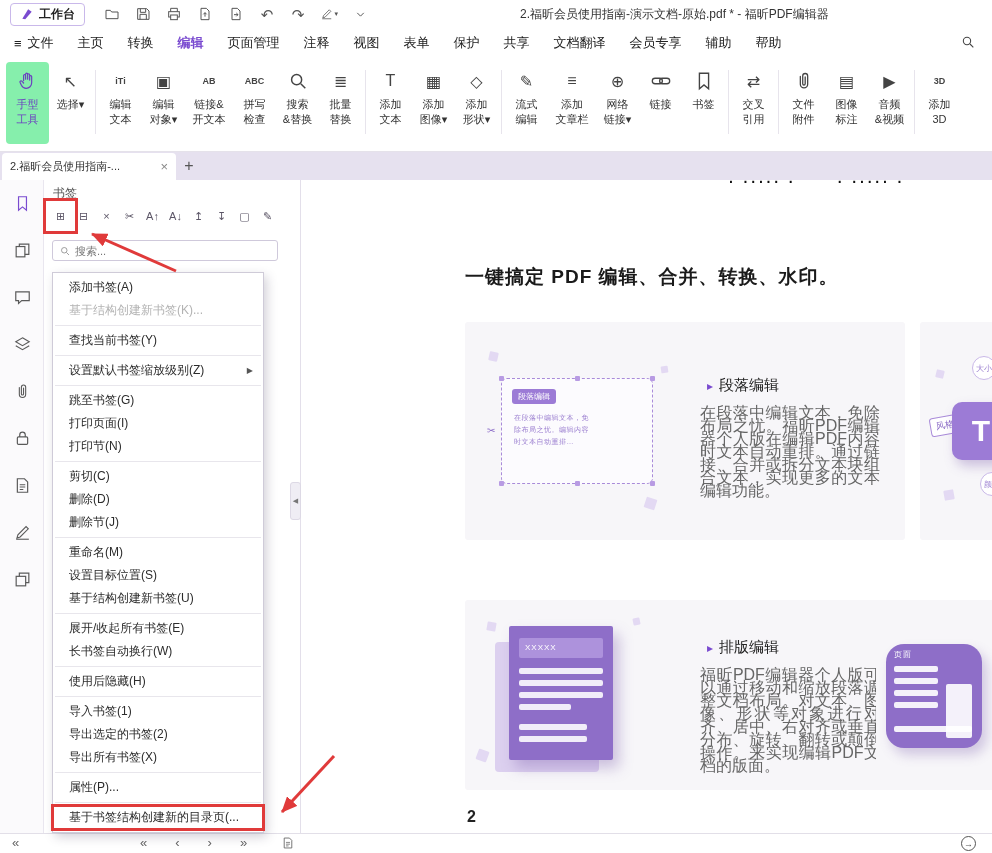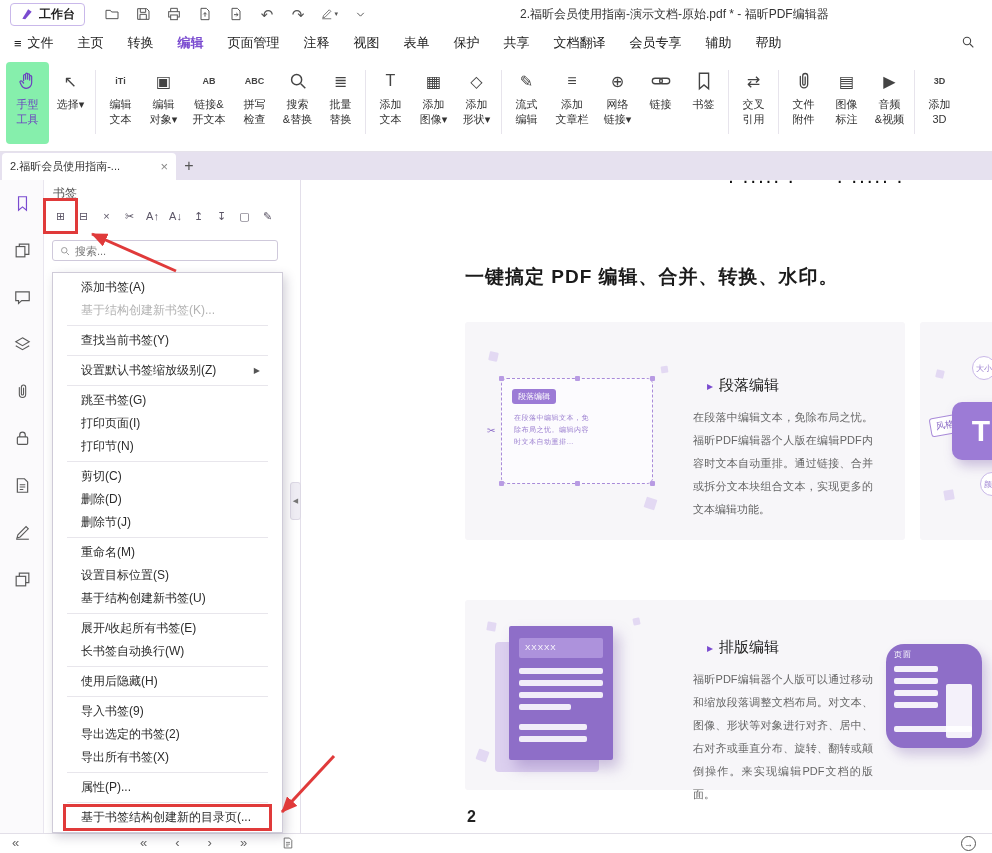--- a/index.html
+++ b/index.html
@@ -55,40 +55,40 @@
   .panel-title{position:absolute;left:9px;top:5px;font-size:12px;color:#555}
   .pt-row{position:absolute;left:6px;top:25px;display:flex;gap:2px}
   .pti{width:21px;height:22px;display:flex;align-items:center;justify-content:center;font-size:11px;color:#5B5566;cursor:pointer}
   .pti.boxed{outline:3px solid #E03A3A;outline-offset:4px}
   .search{position:absolute;left:8px;top:60px;width:226px;height:21px;border:1px solid #CFC9DB;border-radius:3px;display:flex;align-items:center;padding:0 6px;gap:4px;background:#fff}
   .search svg{width:12px;height:12px;color:#888;flex:none}
   .search input{border:0;outline:0;flex:1;font-size:11px;color:#333;background:transparent;font-family:inherit}
   .panel-handle{position:absolute;left:290px;top:482px;width:11px;height:38px;background:#EFEDF4;border:1px solid #DDD9E5;border-radius:3px;display:flex;align-items:center;justify-content:center;font-size:7px;color:#777;z-index:5;cursor:pointer}
 
   
-  .cmenu{position:absolute;left:52px;top:272px;width:231px;background:#fff;border:1px solid #CFCBD8;box-shadow:3px 4px 10px rgba(60,50,80,.22);padding:3px 12px;z-index:20}
+  .cmenu{position:absolute;left:52px;top:272px;width:212px;background:#fff;border:1px solid #CFCBD8;box-shadow:3px 4px 10px rgba(60,50,80,.22);padding:3px 0;z-index:20}
   .mi{height:23px;line-height:23px;padding:0 10px 0 16px;font-size:12px;color:#2b2b2b;white-space:nowrap;overflow:hidden;cursor:pointer}
   .mi.disabled{color:#b3b3b3}
   .mi.has-sub{display:flex;justify-content:space-between;align-items:center}
   .sub{font-size:8px;color:#555}
   .msep{border-top:1px solid #E8E6EC;margin:3px 2px}
   .mi.redbox{outline:3px solid #E03A3A;outline-offset:-1px}
 
   
   .doc{position:absolute;left:301px;top:180px;right:0;bottom:20px;background:#fff;overflow:hidden}
   .toc-dots{position:absolute;left:428px;top:-6px;font-size:14px;font-weight:bold;letter-spacing:3px;color:#111;white-space:pre}
   .doc-heading{position:absolute;left:164px;top:84px;font-size:19px;letter-spacing:1px;color:#1a1a1a;font-weight:600}
   .card{position:absolute;background:#F7F6F9;border-radius:3px}
   .card1{left:164px;top:142px;width:440px;height:218px}
   .side1{left:619px;top:142px;width:150px;height:218px}
   .card2{left:164px;top:420px;width:440px;height:190px}
   .side2{left:575px;top:420px;width:200px;height:190px}
   .ctitle{position:absolute;left:242px;font-size:15px;font-weight:normal;color:#222}
   .bullet{color:#7A4BD0;margin-right:6px;font-size:12px}
-  .cbody{position:absolute;left:228px;width:180px;font-size:11px;line-height:23px;color:#666;text-align:justify}
+  .cbody{position:absolute;left:235px;width:180px;font-size:16px;line-height:13px;color:#666;text-align:justify}
   
   .dash-box{position:absolute;left:36px;top:56px;width:152px;height:106px;border:1.5px dashed #A98BD9;border-radius:6px;background:#FCFBFE}
   .dash-tag{position:absolute;left:10px;top:10px;background:#9C7BD6;color:#fff;font-size:8px;padding:2px 6px;border-radius:3px}
   .tiny{position:absolute;left:12px;font-size:7px;color:#9B7FD0;letter-spacing:.5px;white-space:nowrap}
   .handle{position:absolute;width:5px;height:5px;background:#B89BE3;border-radius:1px}
   .scissor{position:absolute;left:-15px;top:46px;font-size:10px;color:#8B6BC7}
   .decor{position:absolute;background:#E3D9F3;border-radius:1px}
   
   .back-sheet{position:absolute;left:30px;top:42px;width:104px;height:130px;background:#DCD0EF;border-radius:4px}
   .pdoc{position:absolute;left:44px;top:26px;width:104px;height:134px;background:#8E6EC8;border-radius:2px;box-shadow:6px 8px 14px rgba(120,90,170,.35)}
@@ -503,21 +503,21 @@
     <div class="msep"></div>
     <div class="mi">重命名(M)</div>
     <div class="mi">设置目标位置(S)</div>
     <div class="mi">基于结构创建新书签(U)</div>
     <div class="msep"></div>
     <div class="mi">展开/收起所有书签(E)</div>
     <div class="mi">长书签自动换行(W)</div>
     <div class="msep"></div>
     <div class="mi">使用后隐藏(H)</div>
     <div class="msep"></div>
-    <div class="mi">导入书签(9)</div>
+    <div class="mi">导入书签(1)</div>
     <div class="mi">导出选定的书签(2)</div>
     <div class="mi">导出所有书签(X)</div>
     <div class="msep"></div>
     <div class="mi">属性(P)...</div>
     <div class="msep"></div>
     <div class="mi redbox">基于书签结构创建新的目录页(...</div>
   </div>
 
   <section class="doc">
     <div class="toc-dots">· ····· ·      · ····· ·</div>

